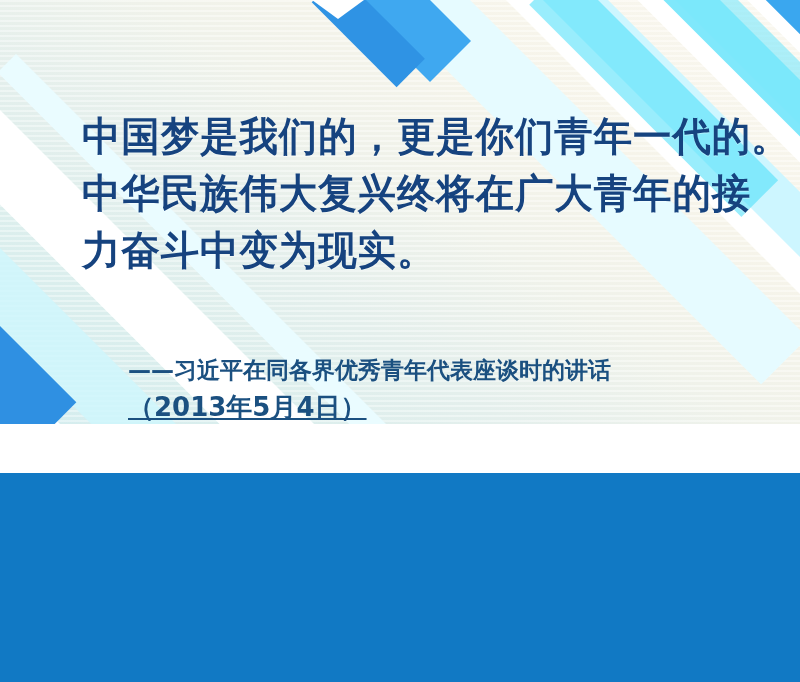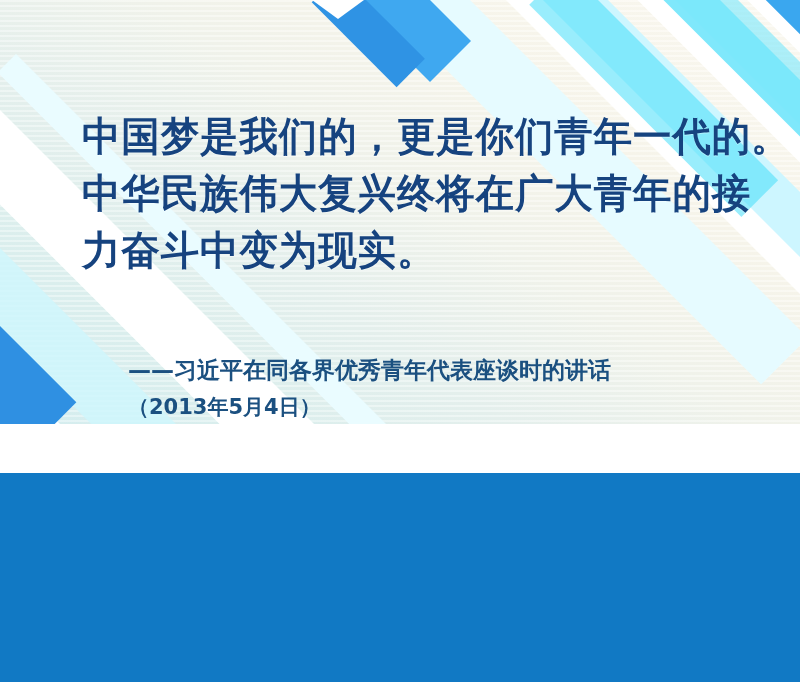--- a/index.html
+++ b/index.html
@@ -42,21 +42,21 @@
             font-weight:900;font-size:40px;line-height:57px;
             letter-spacing:1px;
             transform:scaleX(0.96);transform-origin:left top;
             text-shadow:0 1px 0 rgba(255,255,255,.35);}
   .headline div{white-space:nowrap;}
 
   
   .attrib{position:absolute;right:52px;top:352px;width:620px;text-align:left;
           color:#1b5080;font-family:"DejaVu Sans","Liberation Sans",sans-serif;
           font-weight:700;font-size:23px;line-height:37px;}
-  .attrib .ln2{font-size:21px;}
+  .attrib .ln2{font-size:26px;text-decoration:underline;}
 
   
   .white-gap{position:absolute;left:0;top:424px;width:800px;height:49px;background:#ffffff;}
 
   
   .footer{position:absolute;left:0;top:473px;width:800px;height:209px;background:#1179c4;}
 </style>
 </head>
 <body>
 

